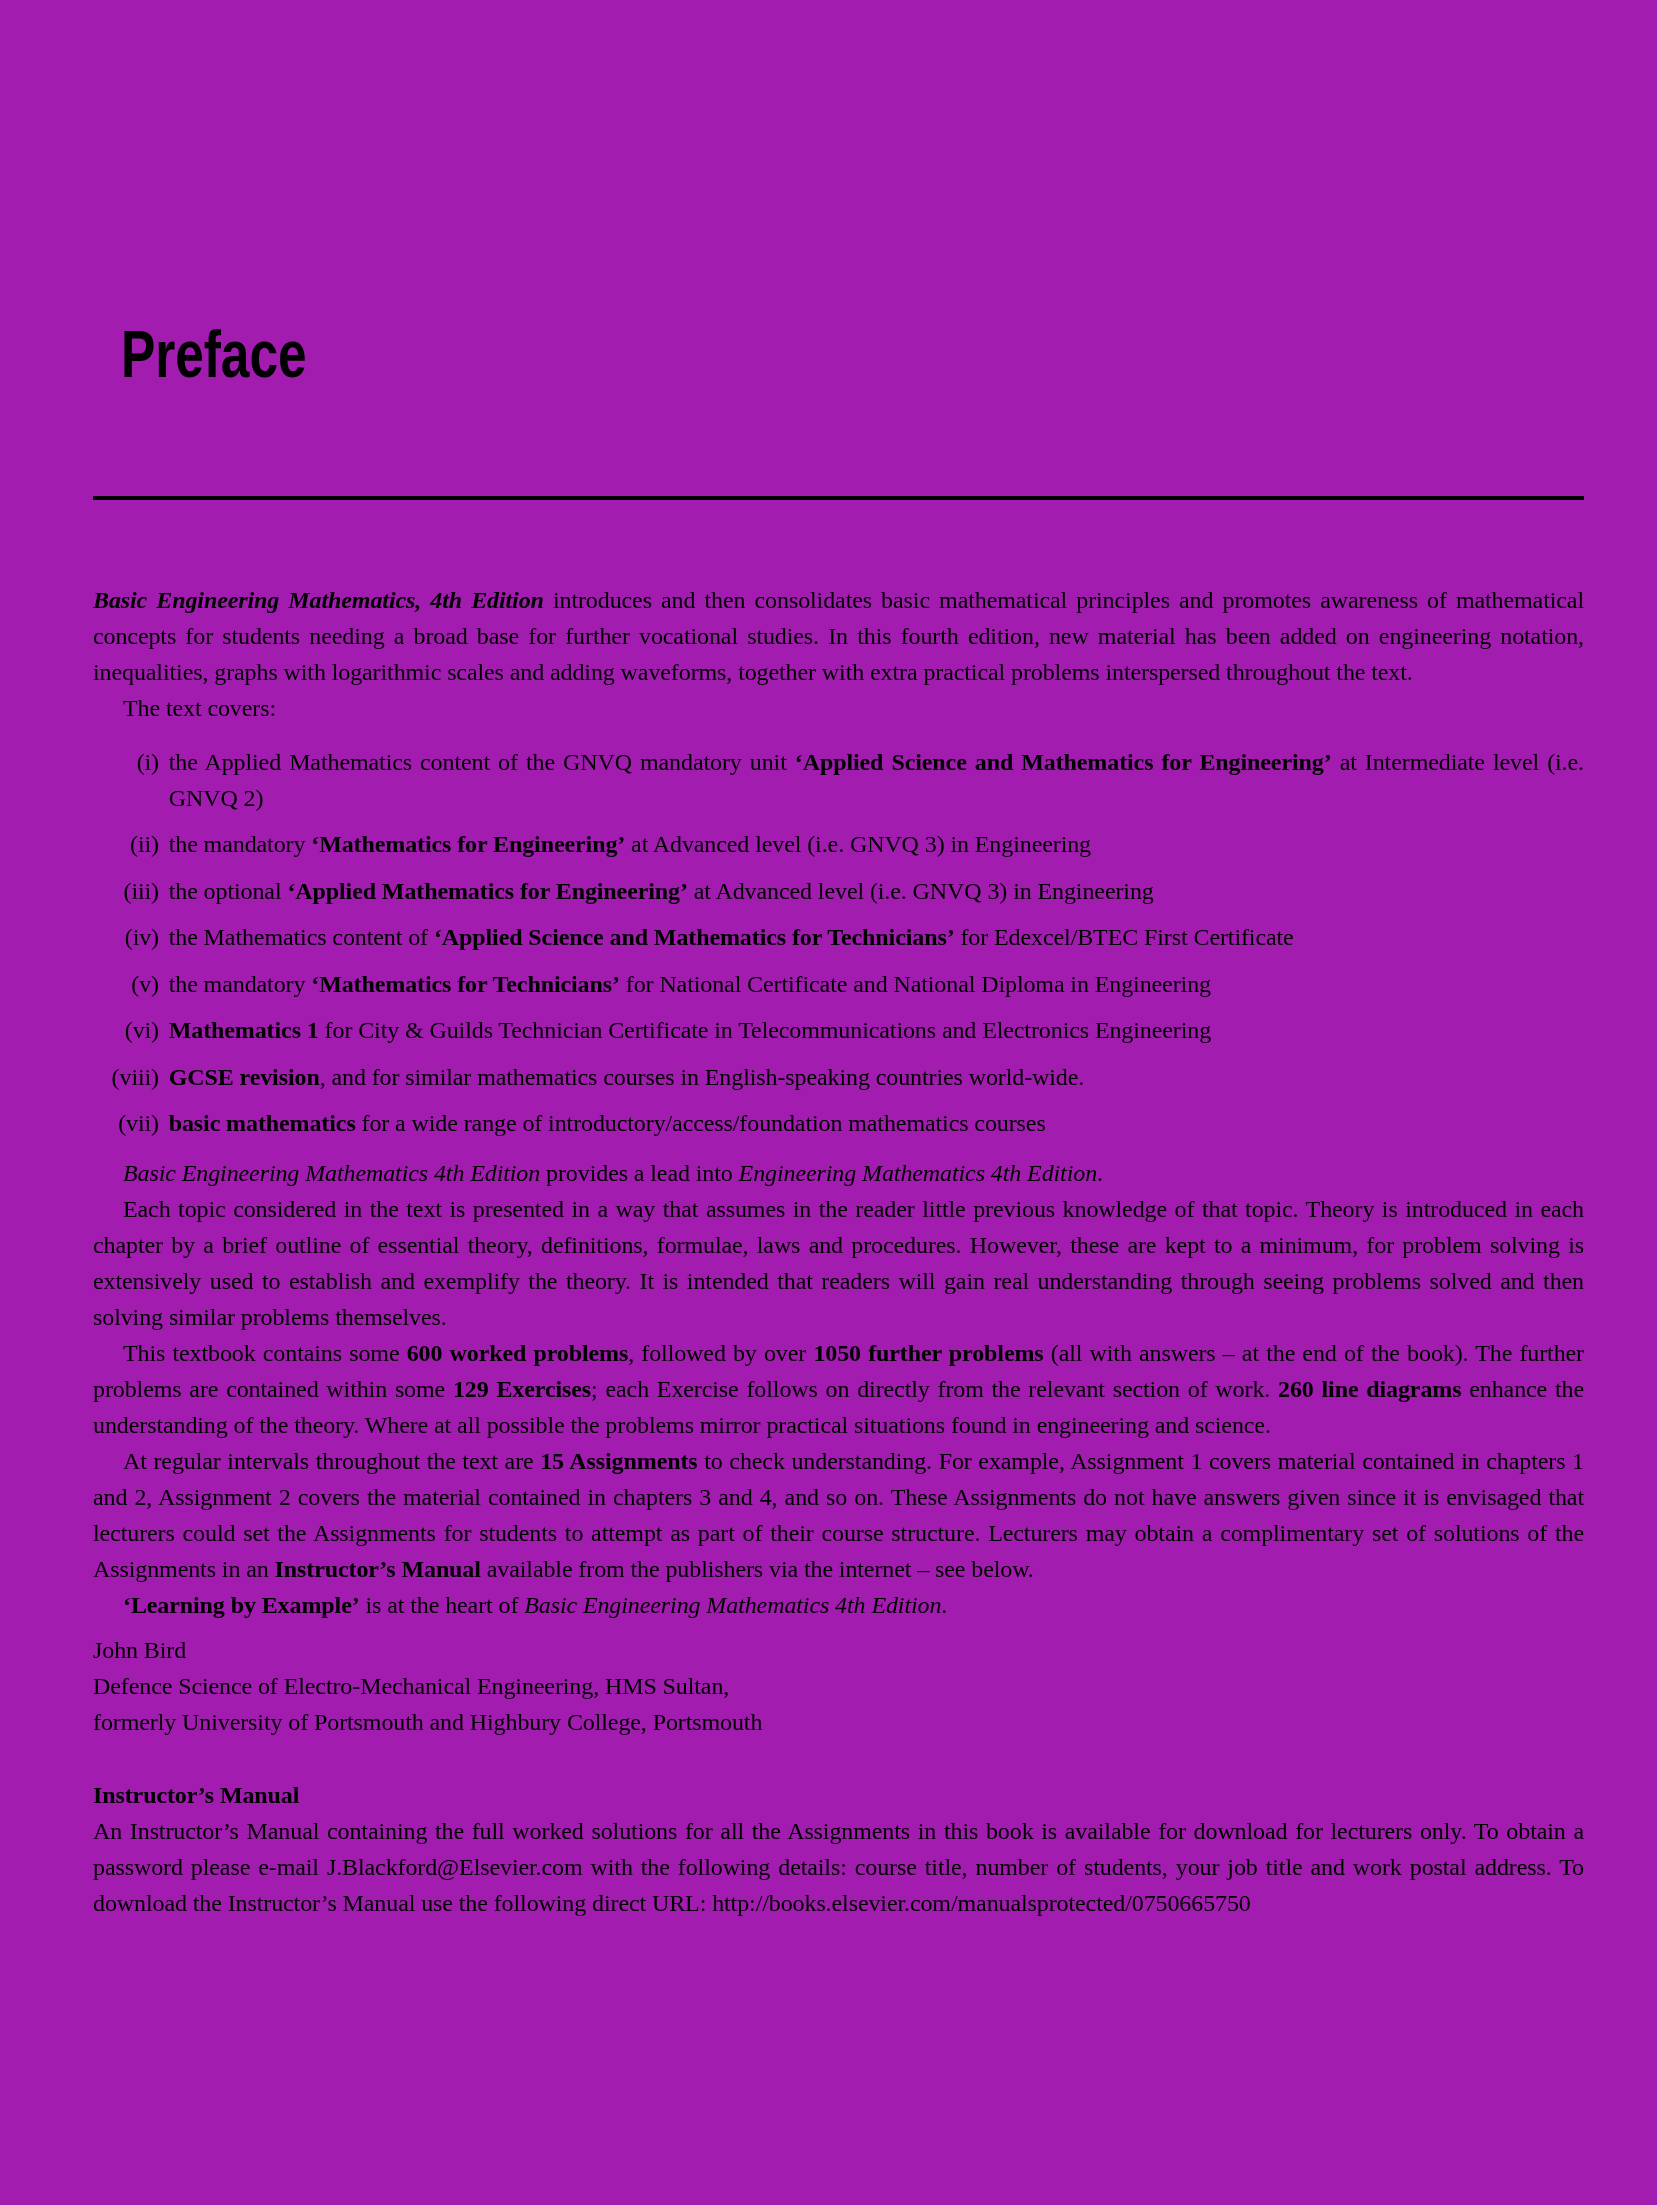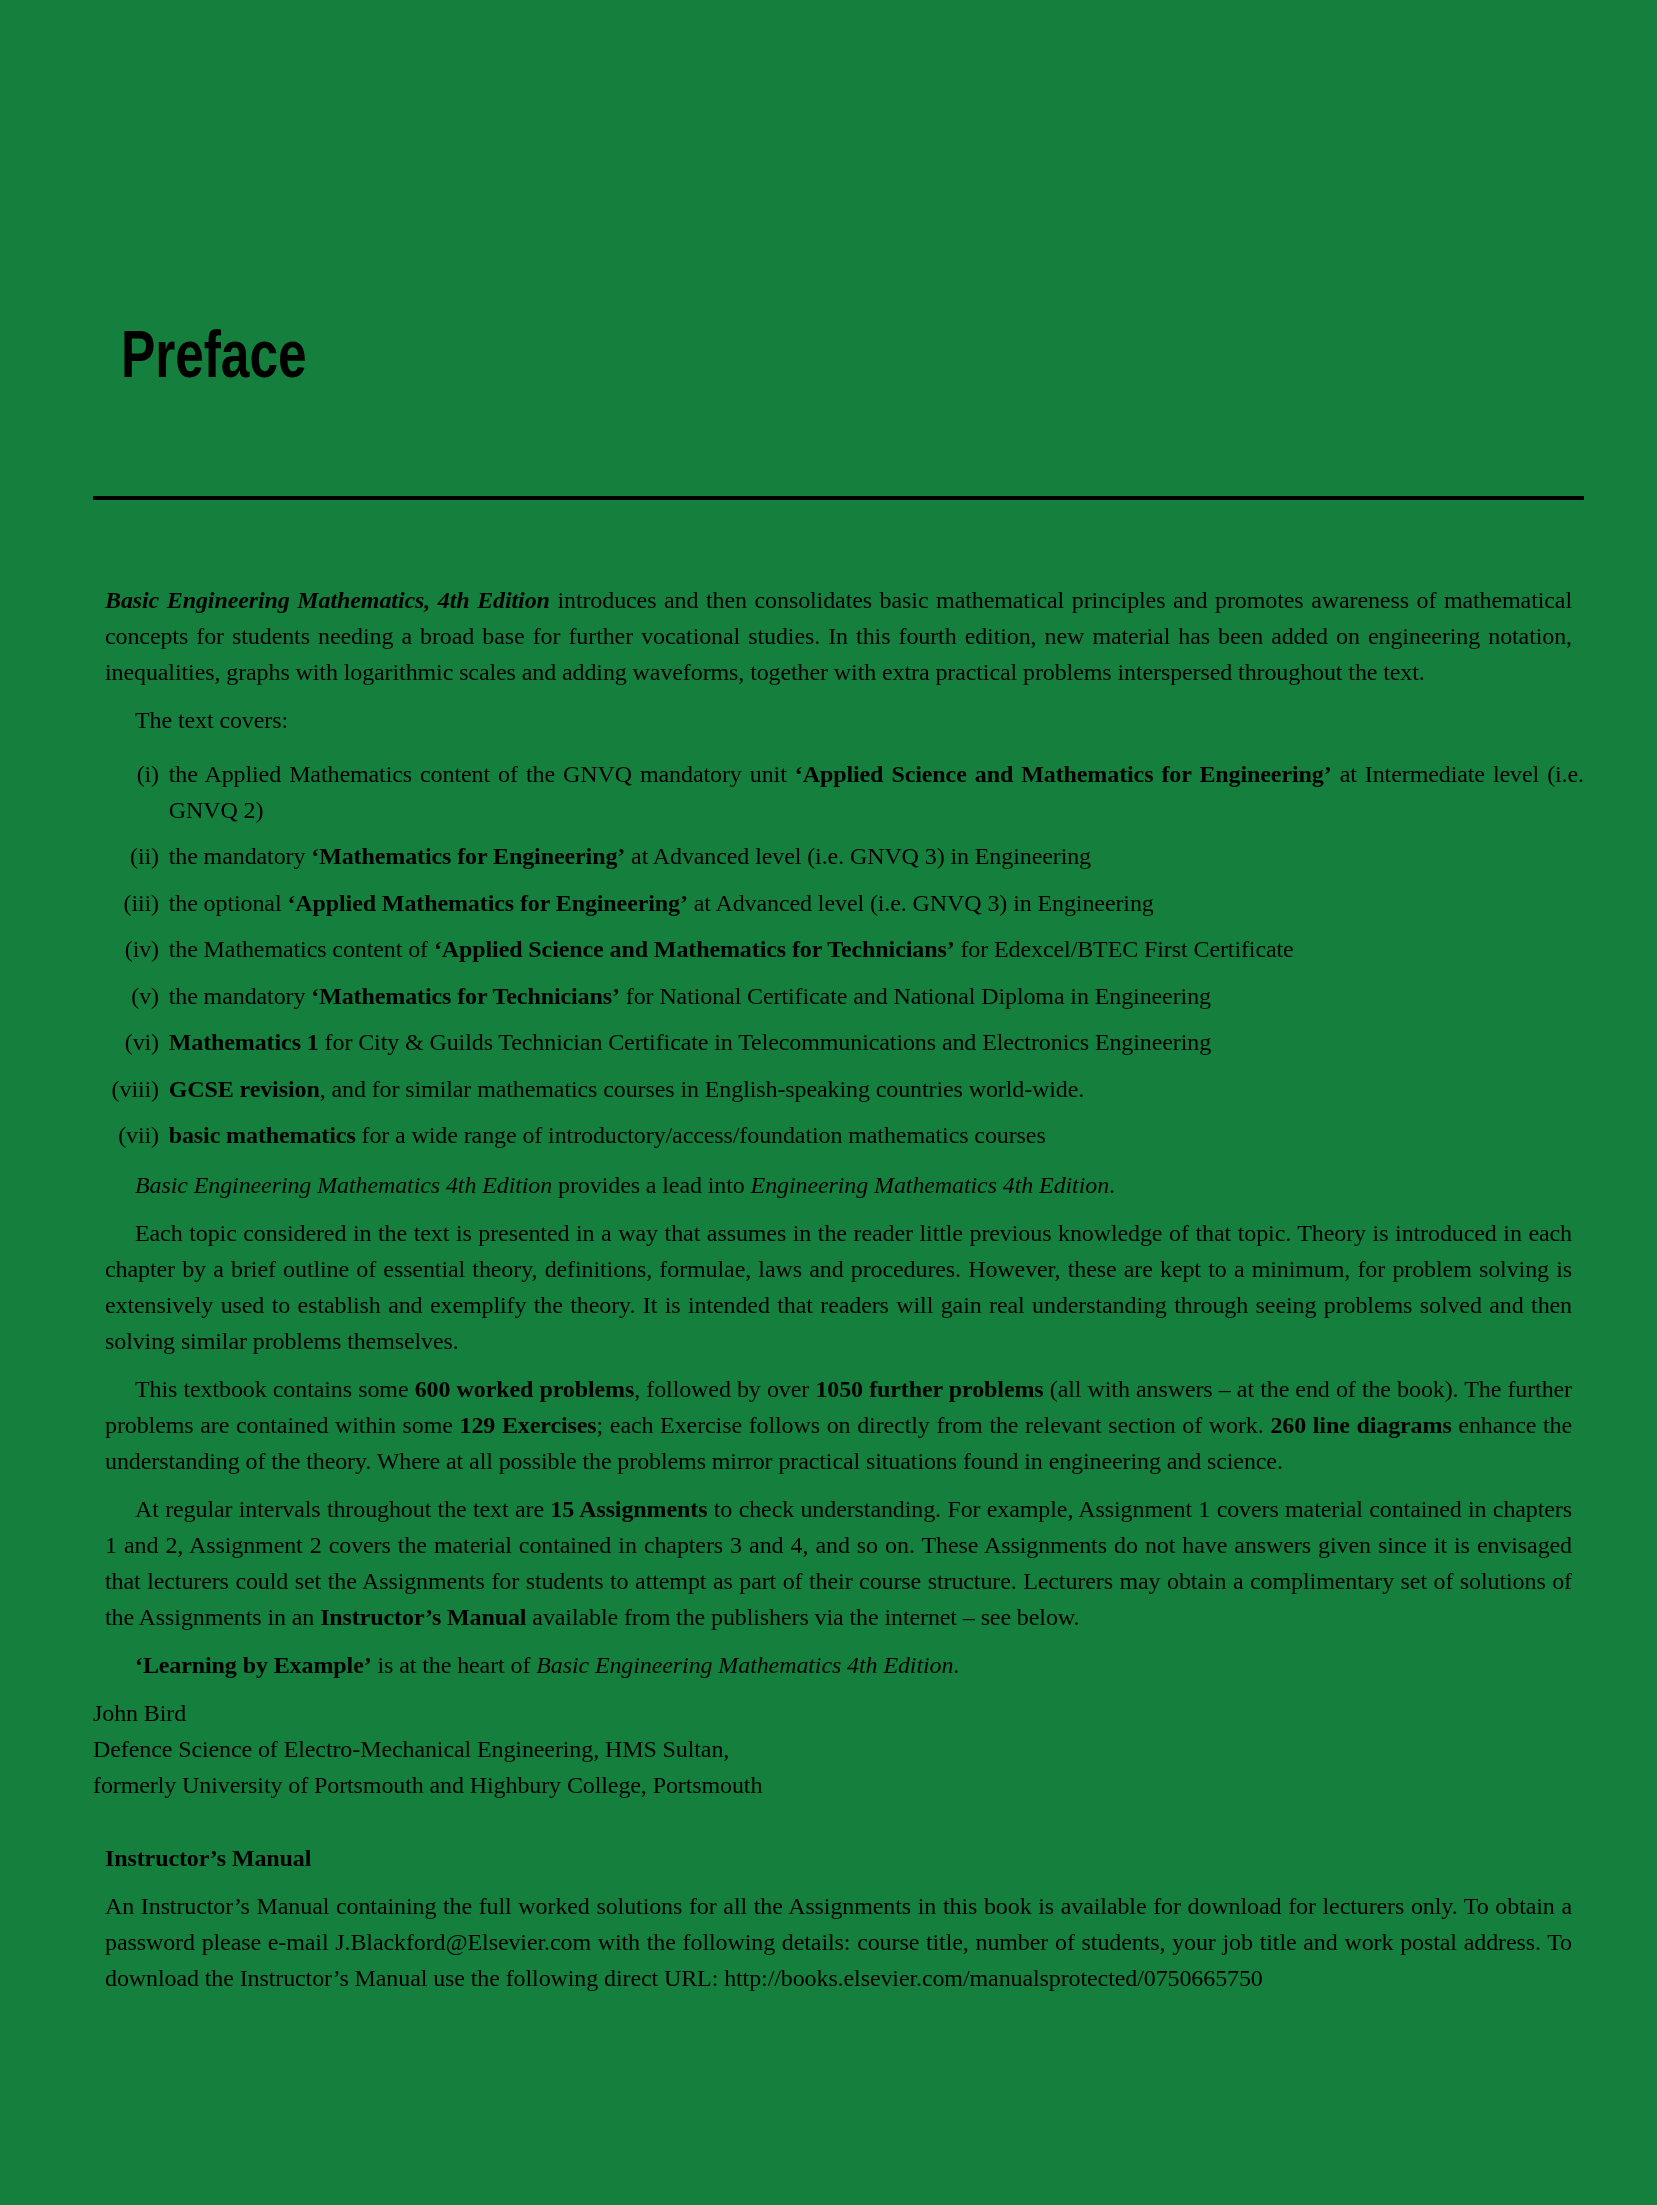--- a/index.html
+++ b/index.html
@@ -1,39 +1,39 @@
 <!DOCTYPE html>
 <html style="font-size:12px"><head>
 <meta charset="utf-8">
 <style>
   html,body{margin:0;padding:0;background:#888;}
   .page{
     position:relative;
     width:1658px;height:2205px;
-    background:#15803d;
+    background:#a21caf;
     overflow:hidden;
   }
   .content{
     position:absolute;left:93px;top:0;width:1491px;
     color:#000000;
     font-family:"Liberation Serif",serif;
     font-size:24px;line-height:36px;
     letter-spacing:-0.1px;
   }
   h1.title{
     margin:324px 0 0 28px;
     font-family:"Liberation Sans",sans-serif;
     font-weight:700;
     font-size:66px;line-height:61px;
     transform:scaleX(0.78);
     transform-origin:left top;
     white-space:nowrap;
   }
   .rule{height:3.7px;background:#000000;margin-top:111px;}
-  .para{margin:12px;text-align:justify;}
+  .para{margin:0;text-align:justify;}
   .p1{margin-top:82px;}
   .indent{text-indent:30px;}
   .list{margin-top:18px;}
   .li{display:flex;margin-bottom:10.5px;}
   .li .marker{flex:0 0 66px;text-align:right;}
   .li .txt{flex:1;margin-left:9.7px;text-align:justify;}
   .group{margin-top:13.4px;}
   .signature{margin-top:9px;text-align:left;}
   .heading{margin-top:37px;font-weight:700;text-align:left;}
   .b{font-weight:700;}

